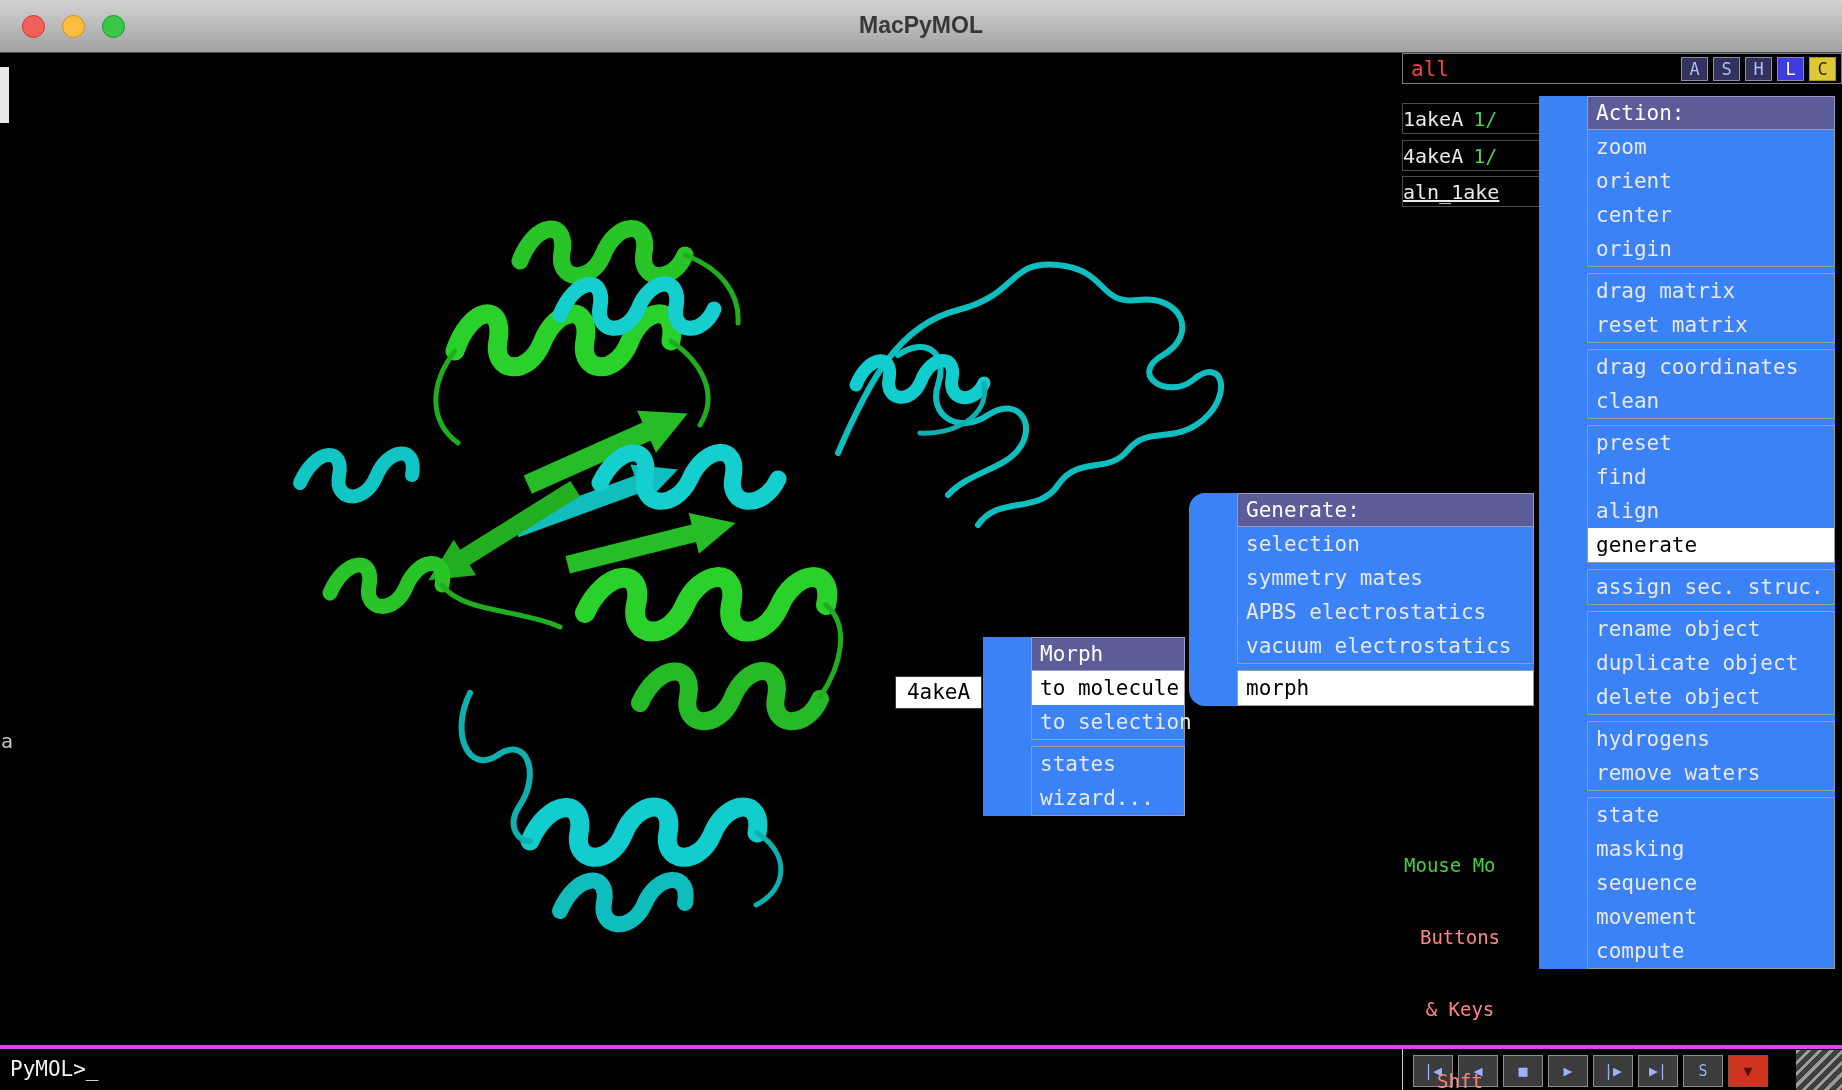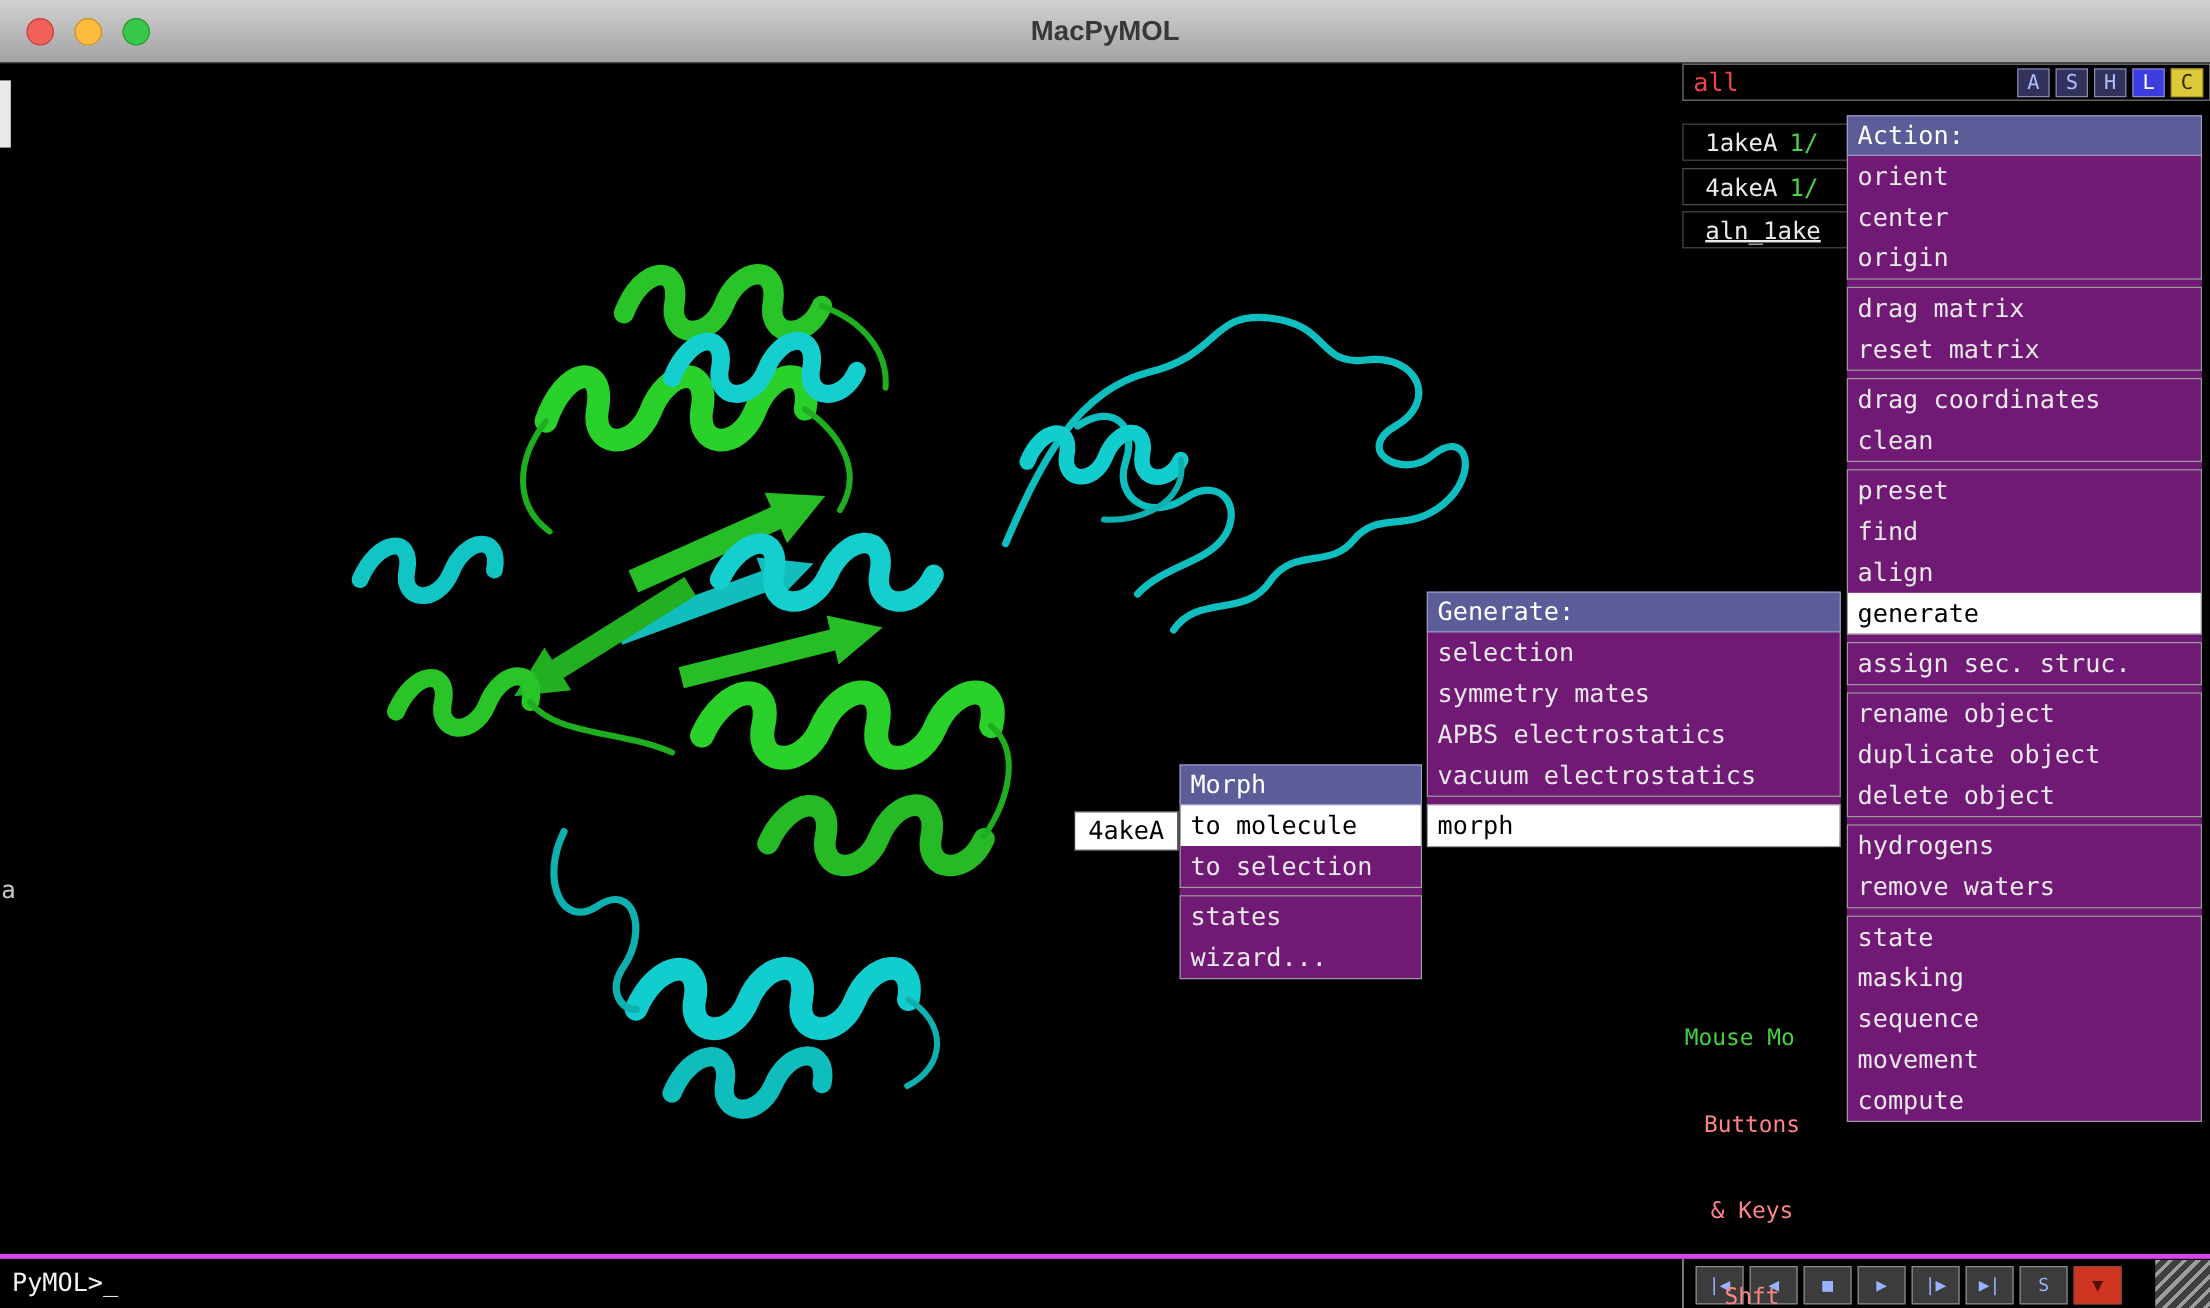--- a/index.html
+++ b/index.html
@@ -41,26 +41,26 @@
   .ashlc-btn {
     width:27px; height:24px; display:flex; align-items:center; justify-content:center;
     font-size:17px; border:1px solid #8a8ab0; background:#32325c; color:#aebdff; cursor:default;
   }
   .ashlc-btn.btn-l { background:#3c3ce0; color:#fff; }
   .ashlc-btn.btn-c { background:#ddc938; color:#2a2a00; border-color:#a89a20; }
 
   .obj-row {
     position:absolute; left:0; width:140px; height:31px;
     border:1px solid #4a4a4a; display:flex; align-items:center; gap:10px;
-    padding-left:18px; font-size:20px; color:#eaeaea; white-space:pre;
+    padding-left:0; font-size:20px; color:#eaeaea; white-space:pre;
   }
   .obj-state { color:#4cd14c; }
 
   
-  .menu { position:absolute; background:#701a75; }
+  .menu { position:absolute; background:#3b82f6;padding-left:48px; }
   .menu-header {
     background:#5c5c99; color:#fff; font-size:21px; height:34px; line-height:32px;
     padding-left:8px; border:1px solid #9a9ac0; white-space:pre;
   }
   .menu-group { border:1px solid #9a9a9a; margin-top:6px; }
   .menu-group.first { margin-top:0; border-top:none; }
   .menu-item {
     height:34px; line-height:34px; padding-left:8px;
     color:#e8e8e8; font-size:21px; white-space:pre; cursor:default;
   }
@@ -195,20 +195,21 @@
   
   
   
   
   
 </div>
 
 <div class="menu action-menu">
   <div class="menu-header">Action:</div>
   <div class="menu-group first">
+    <div class="menu-item">zoom</div>
     <div class="menu-item">orient</div>
     <div class="menu-item">center</div>
     <div class="menu-item">origin</div>
   </div>
   <div class="menu-group">
     <div class="menu-item">drag matrix</div>
     <div class="menu-item">reset matrix</div>
   </div>
   <div class="menu-group">
     <div class="menu-item">drag coordinates</div>

